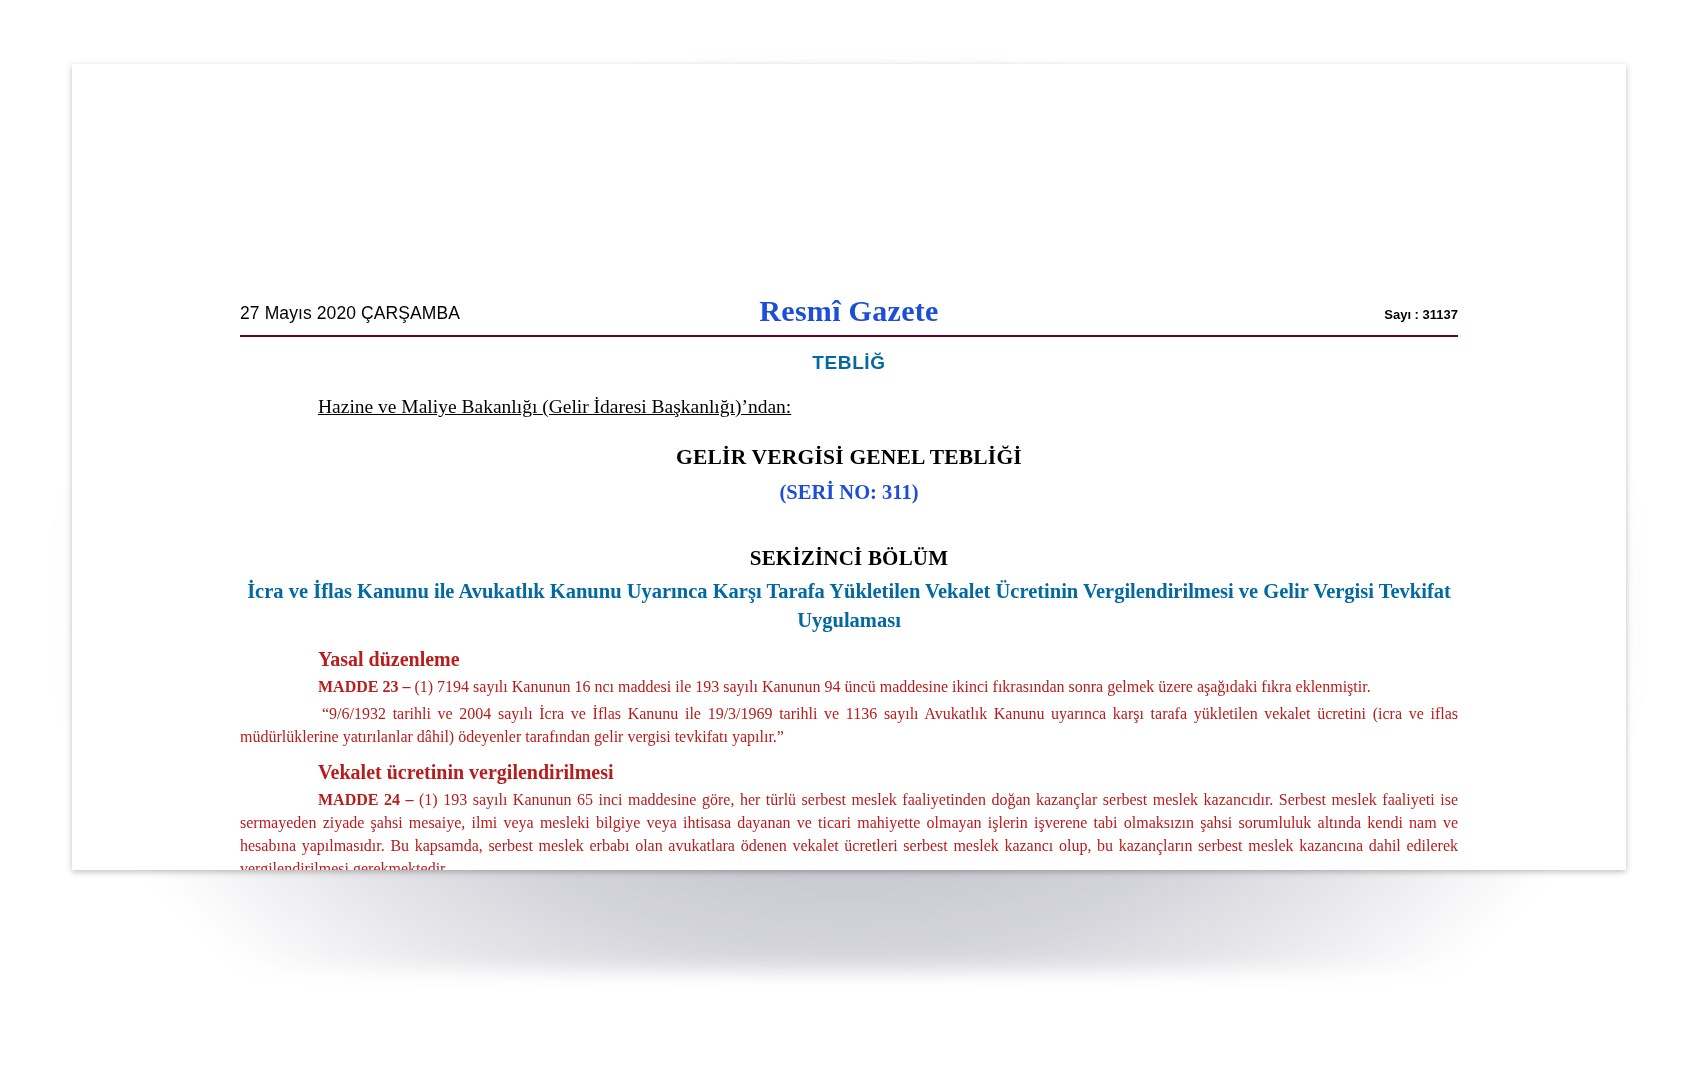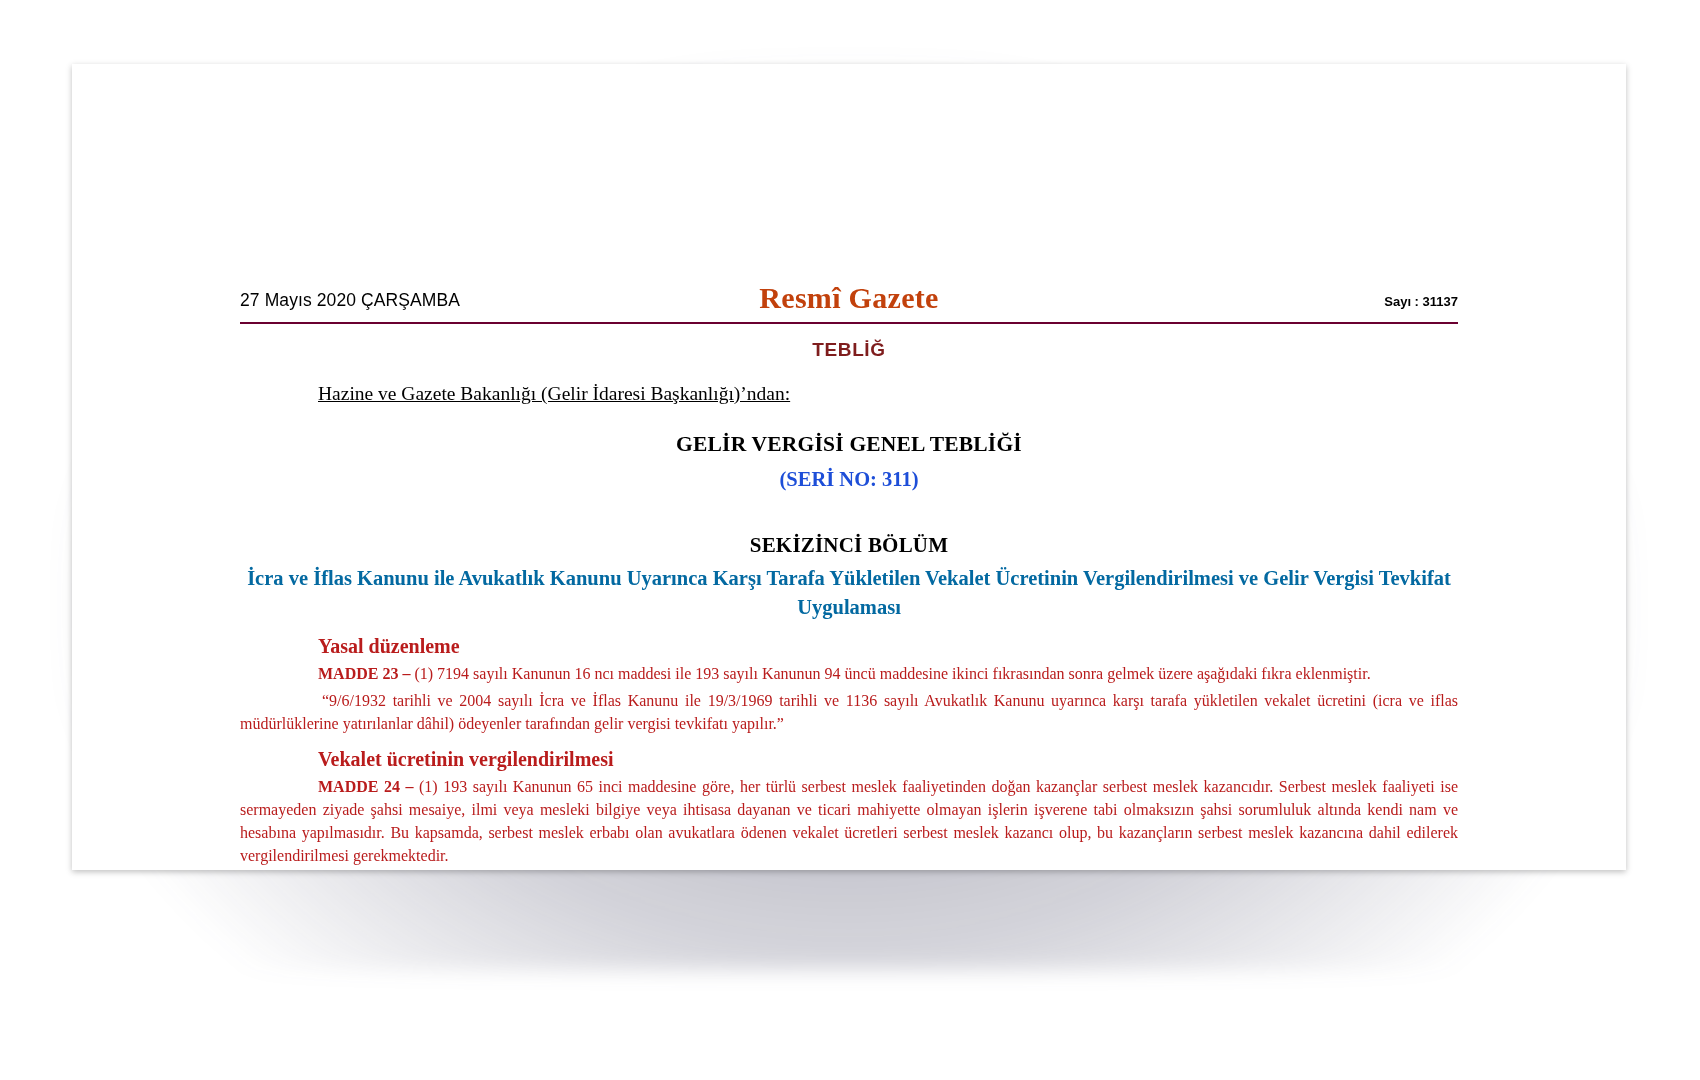--- a/index.html
+++ b/index.html
@@ -36,21 +36,21 @@
     width: 1554px;
     height: 806px;
     background: #ffffff;
     overflow: hidden;
     box-shadow: 0 2px 6px rgba(0,0,0,0.25);
   }
 
   .doc-inner {
     position: absolute;
     left: 0;
-    top: 3px;
+    top: 16px;
     width: 1554px;
     padding: 0;
   }
 
   
   .masthead {
     position: relative;
     margin: 202px 168px 0 168px;
     height: 46px;
   }
@@ -66,21 +66,21 @@
   }
   .masthead-title {
     position: absolute;
     left: 0;
     right: 0;
     bottom: 0px;
     text-align: center;
     font-family: "Liberation Serif", serif;
     font-size: 30px;
     font-weight: bold;
-    color: #c2410c;
+    color: #1d4ed8;
     letter-spacing: 0.3px;
   }
   .masthead-issue {
     position: absolute;
     right: 0;
     bottom: 6px;
     font-family: "Liberation Sans", sans-serif;
     font-size: 13px;
     color: #000000;
     white-space: nowrap;
@@ -99,21 +99,21 @@
   .body-region {
     margin: 0 168px 0 168px;
     padding-top: 24px;
   }
 
   .section-kicker {
     text-align: center;
     font-family: "Liberation Sans", sans-serif;
     font-size: 19px;
     font-weight: bold;
-    color: #7f1d1d;
+    color: #0369a1;
     letter-spacing: 0.6px;
     margin-bottom: 22px;
   }
 
   .issuer {
     text-align: left;
     font-family: "Liberation Serif", serif;
     font-size: 19.5px;
     color: #000;
     text-decoration: underline;
@@ -198,21 +198,21 @@
         <div class="masthead-date">27 Mayıs 2020 ÇARŞAMBA</div>
         <div class="masthead-title">Resmî Gazete</div>
         <div class="masthead-issue">Sayı : 31137</div>
         <div class="masthead-rule"></div>
       </div>
 
       <div class="body-region">
 
         <div class="section-kicker">TEBLİĞ</div>
 
-        <div class="issuer">Hazine ve Gazete Bakanlığı (Gelir İdaresi Başkanlığı)’ndan:</div>
+        <div class="issuer">Hazine ve Maliye Bakanlığı (Gelir İdaresi Başkanlığı)’ndan:</div>
 
         <div class="doc-title">GELİR VERGİSİ GENEL TEBLİĞİ</div>
 
         <div class="doc-subtitle">(SERİ NO: 311)</div>
 
         <div class="chapter-head">SEKİZİNCİ BÖLÜM</div>
 
         <div class="chapter-sub">İcra ve İflas Kanunu ile Avukatlık Kanunu Uyarınca Karşı Tarafa Yükletilen Vekalet Ücretinin Vergilendirilmesi ve Gelir Vergisi Tevkifat Uygulaması</div>
 
         <div class="run-head">Yasal düzenleme</div>

